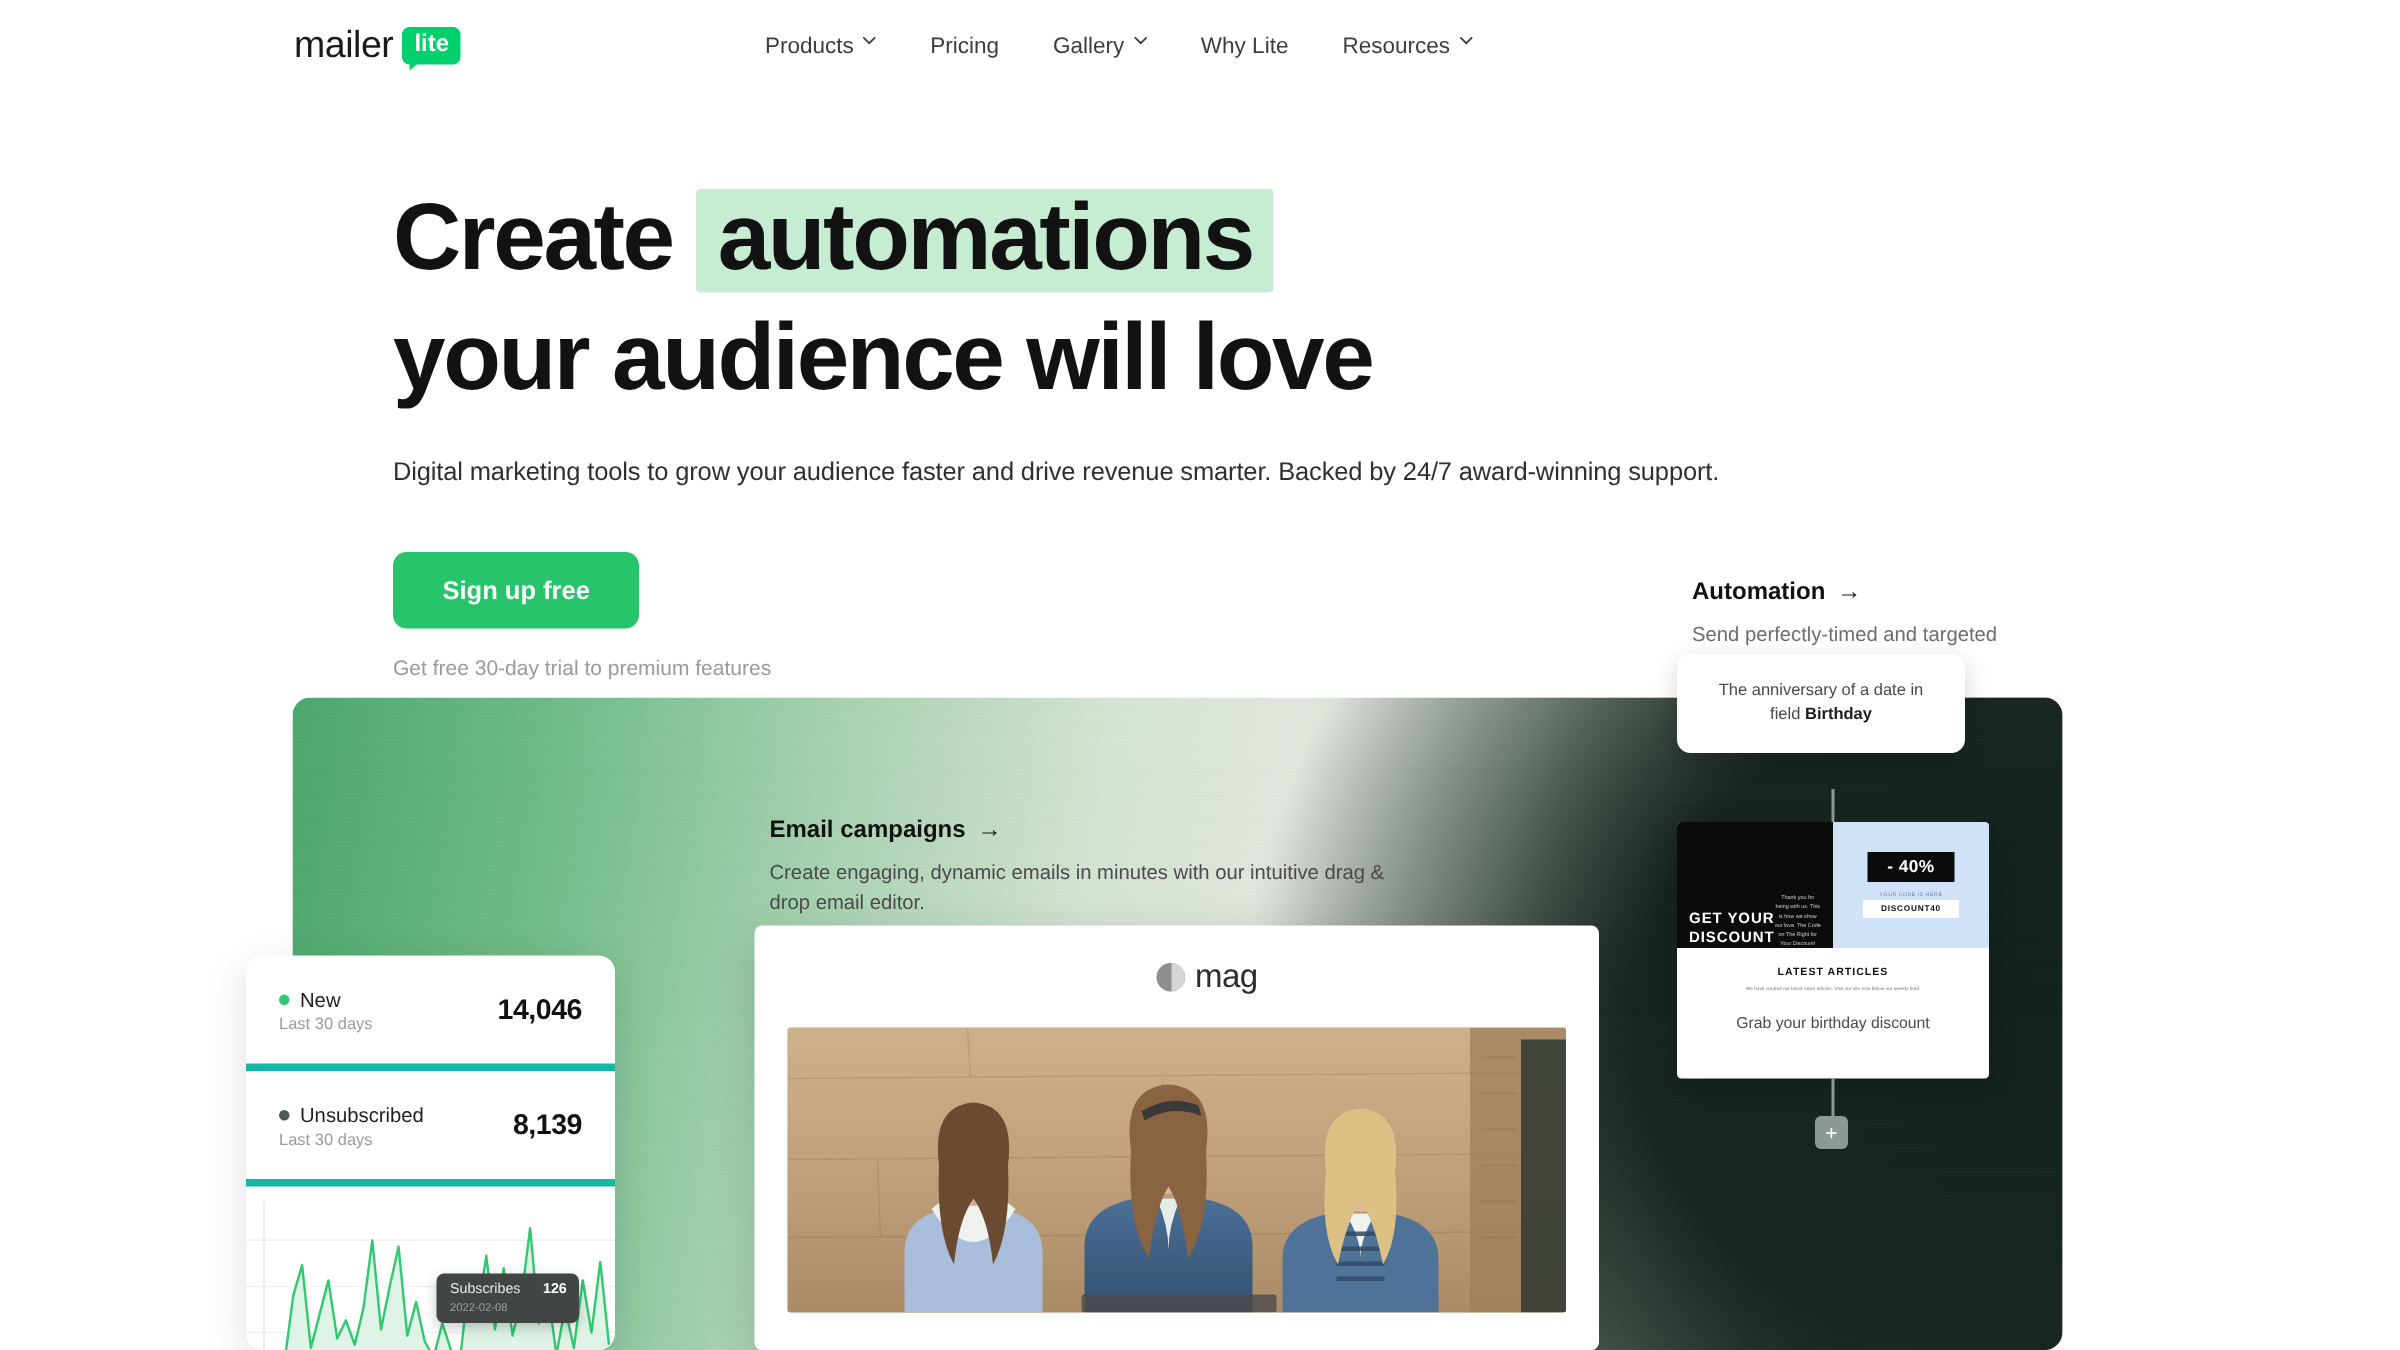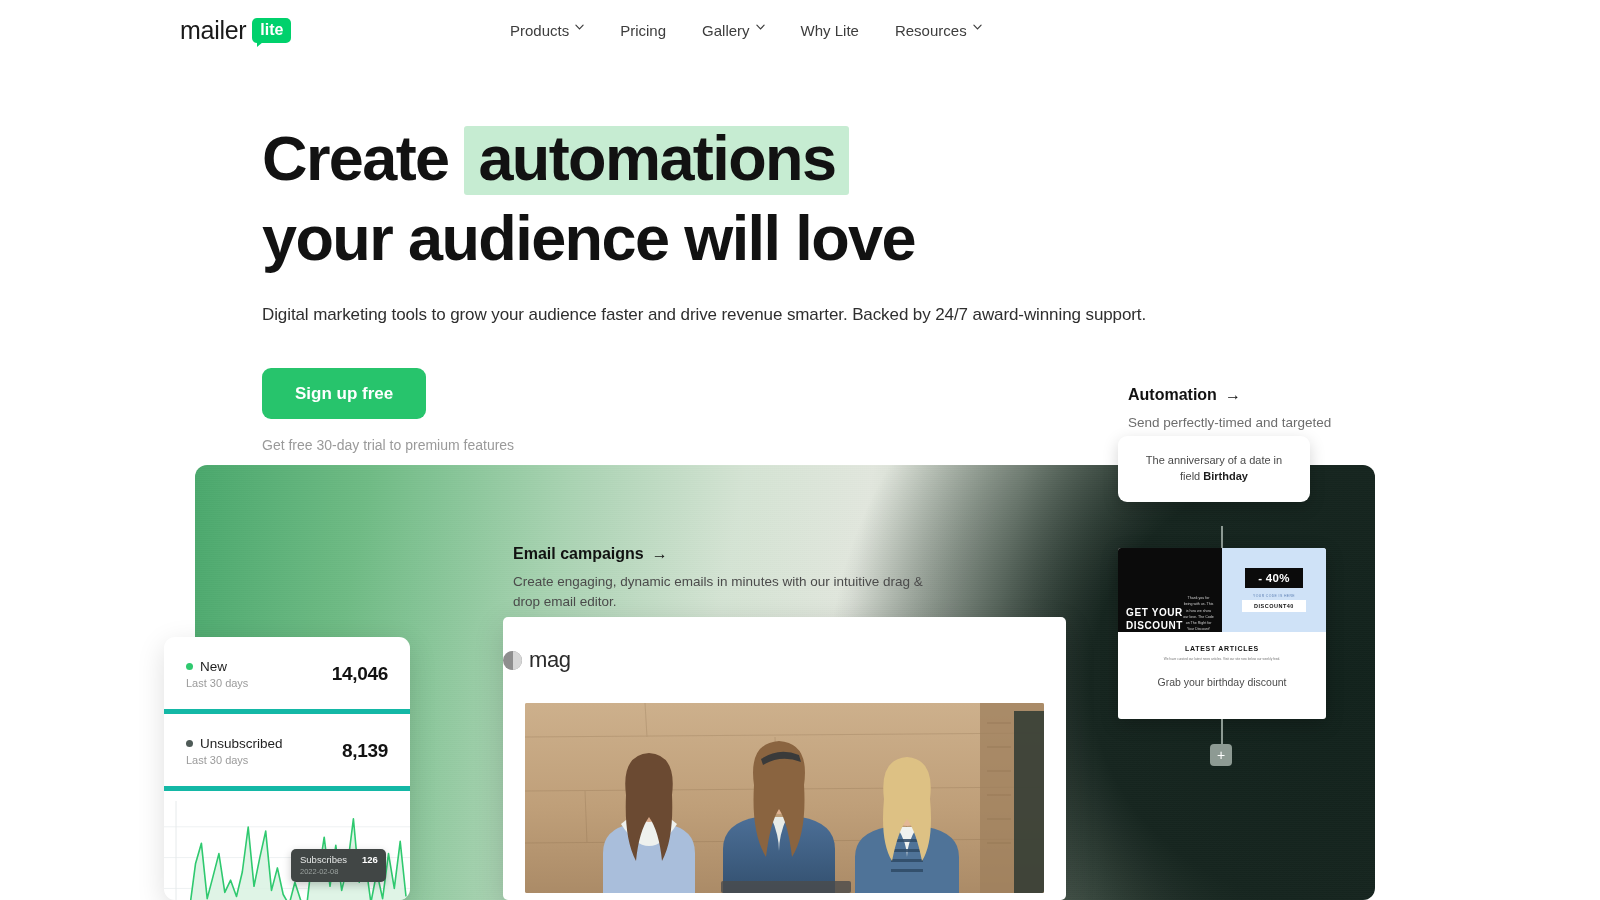--- a/index.html
+++ b/index.html
@@ -9,21 +9,21 @@
     font-family:"Liberation Sans", sans-serif;
     overflow:hidden;
   }
   .page { position:relative; width:1600px; height:900px; background:#fff; }
 
   
   .header {
     position:absolute; top:0; left:0; width:1600px; height:68px;
     display:flex; align-items:center;
   }
-  .logo { position:absolute; left:180px; top:18px; display:flex; align-items:flex-end; }
+  .logo { position:absolute; left:196px; top:18px; display:flex; align-items:flex-end; }
   .logo-mailer { font-size:25px; color:#1a1a1a; letter-spacing:-0.3px; font-weight:400; line-height:1; }
   .logo-lite-wrap { position:relative; margin-left:6px; }
   .logo-lite {
     background:#00d16c; color:#fff; font-size:16px; font-weight:700;
     padding:3px 8px 4px 8px; border-radius:5px; line-height:1.1; display:block;
   }
   .logo-tail {
     position:absolute; left:5px; bottom:-4px; width:0; height:0;
     border-left:6px solid #00d16c; border-bottom:5px solid transparent;
   }
@@ -128,22 +128,23 @@
   .tt-val { font-size:9.5px; color:#fff; font-weight:700; }
   .tt-date { font-size:7.5px; color:#9aa19e; margin-top:2px; }
 
   
   .email-card {
     position:absolute; left:503px; top:617px; width:563px; height:283px;
     background:#fff; border-radius:5px;
     box-shadow:0 10px 30px rgba(0,0,0,.16); overflow:hidden;
   }
   .email-brand {
-    display:flex; align-items:center; justify-content:flex-start; gap:7px;
-    height:86px;
+    display:flex; align-items:center; justify-content:center; gap:7px;
+    height:68px;
+    padding-left:40px;
   }
   .brand-circle { width:19px; height:19px; border-radius:50%; background:#8e8e8e; position:relative; overflow:hidden; }
   .brand-circle::after {
     content:""; position:absolute; right:0; top:0; width:9px; height:19px;
     background:#d6d6d6; border-radius:0 50% 50% 0;
   }
   .brand-name { font-size:22px; color:#2b2b2b; letter-spacing:-0.4px; }
   .email-photo {
     margin:0 22px; height:190px; border-radius:2px; overflow:hidden; position:relative;
     background:linear-gradient(180deg,#c9ab86 0%,#bf9f79 40%,#b0906c 100%);

